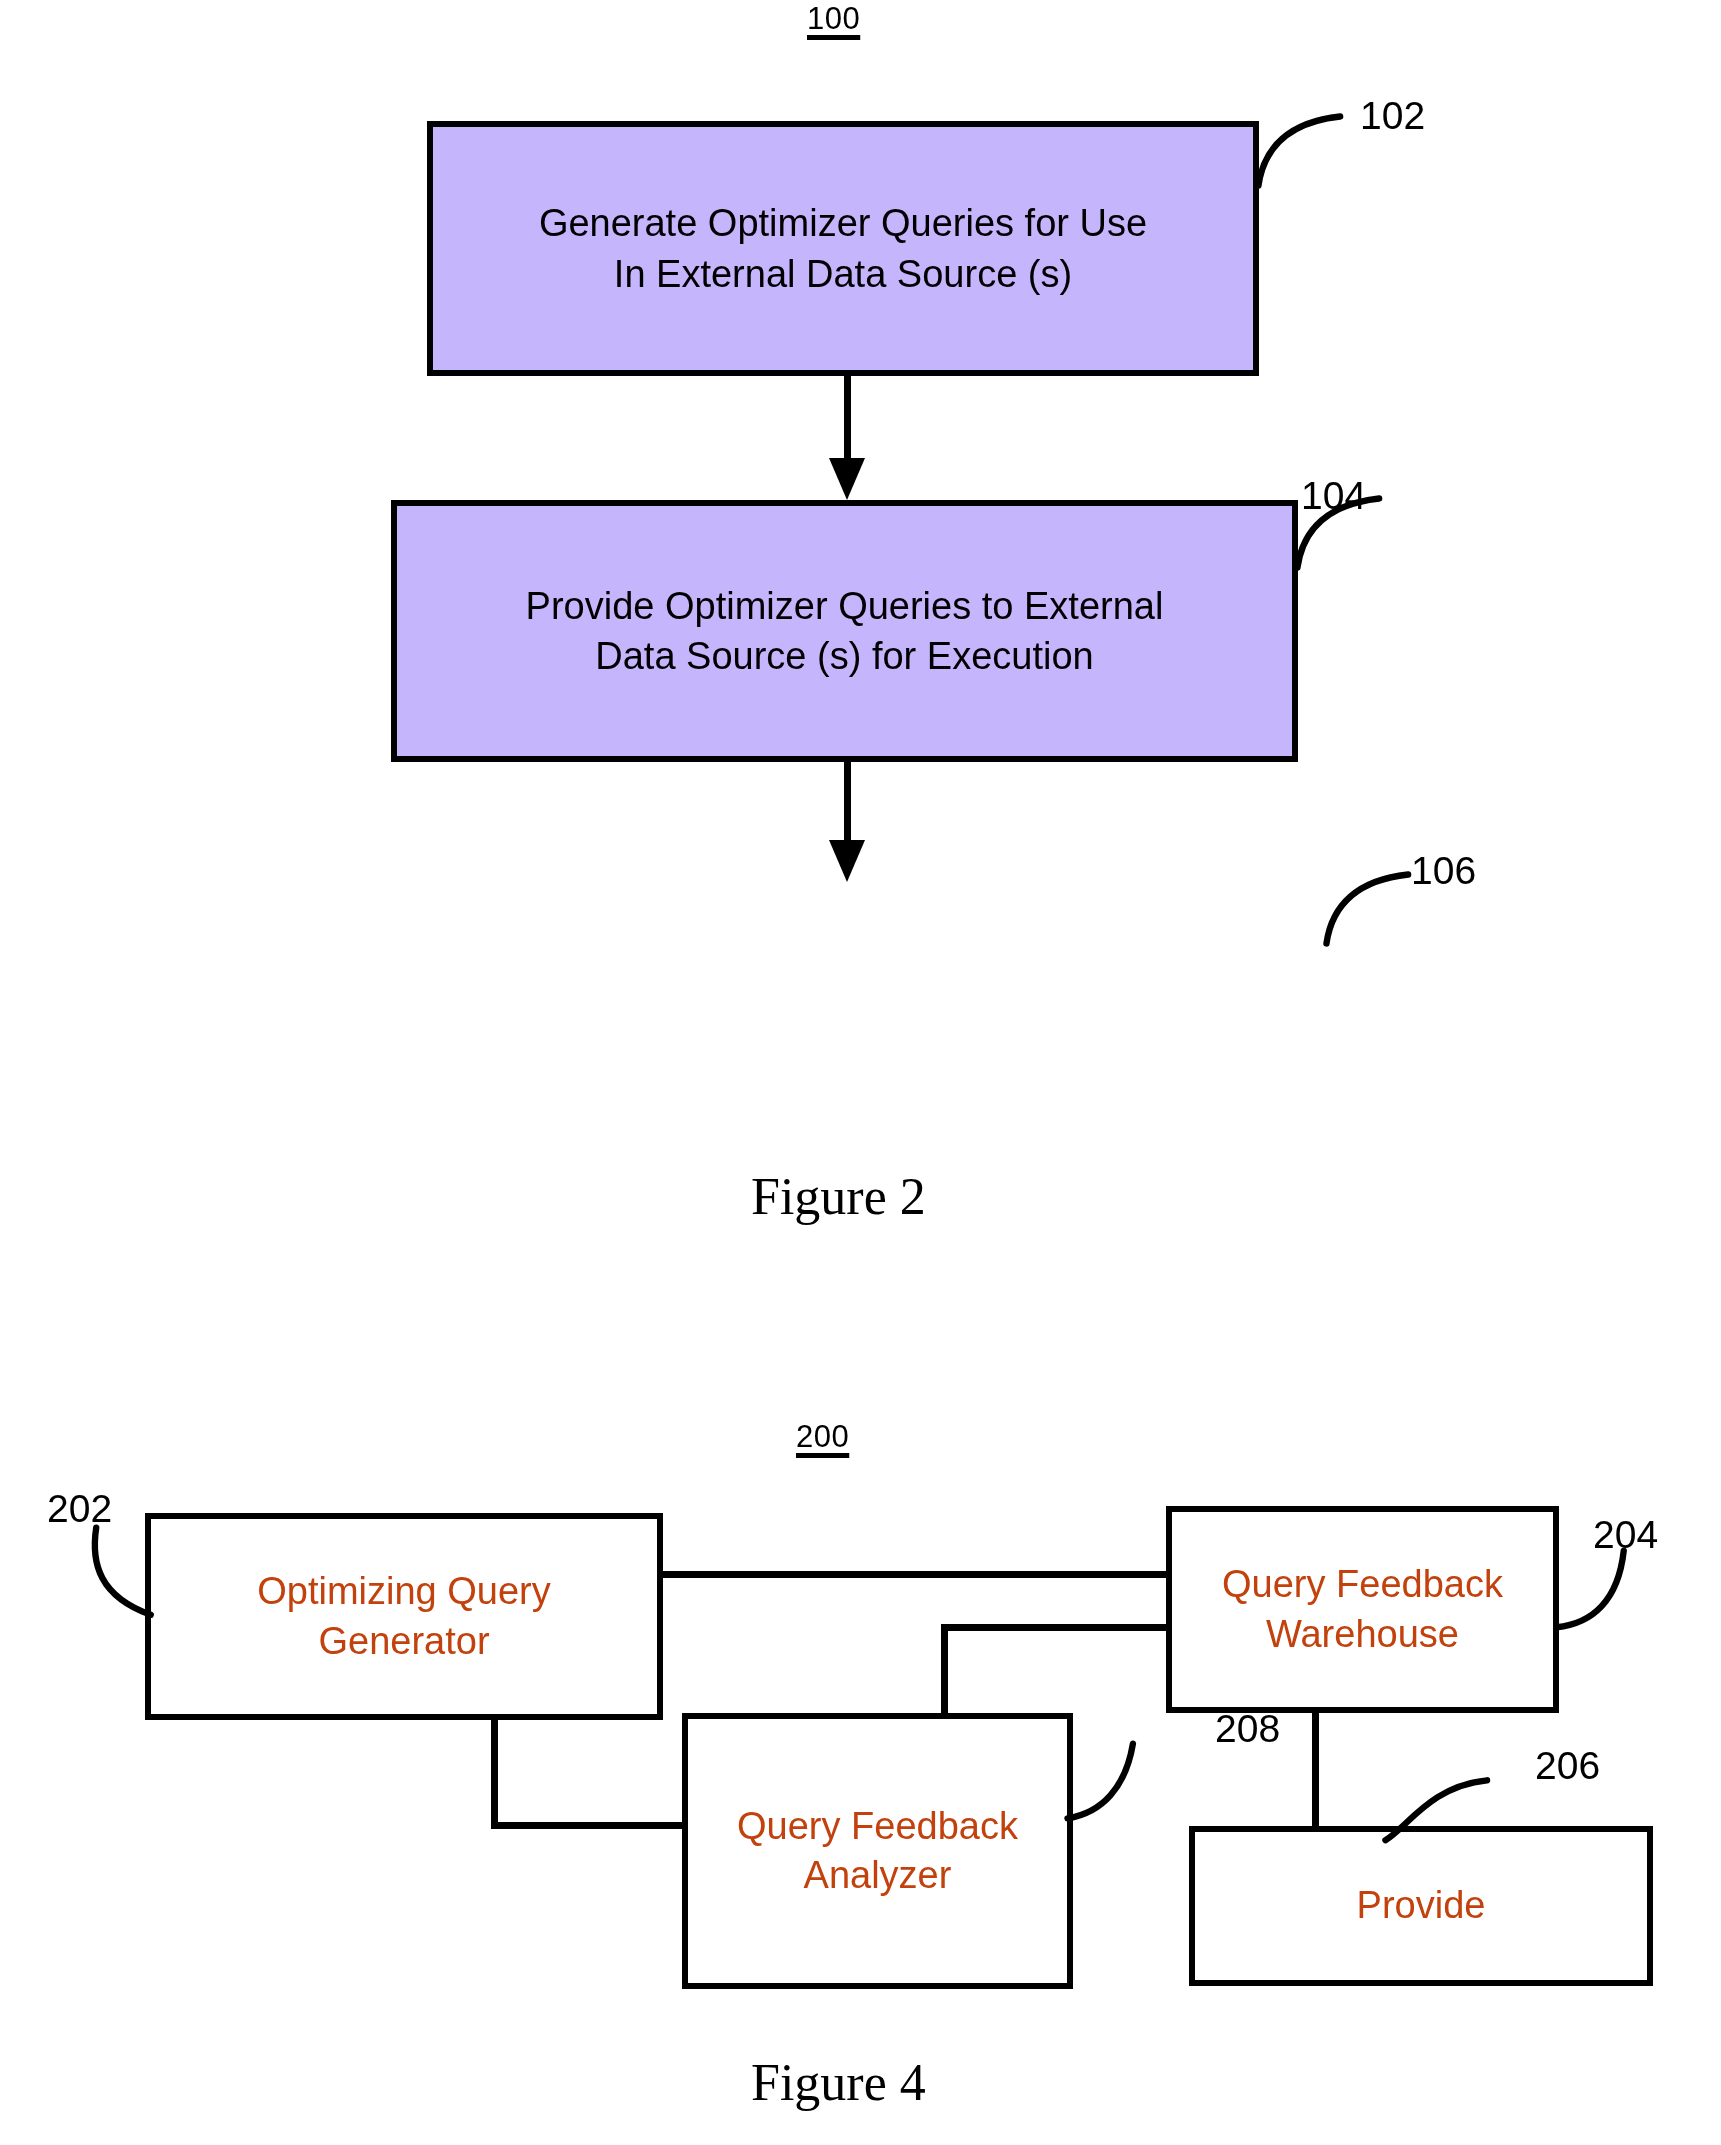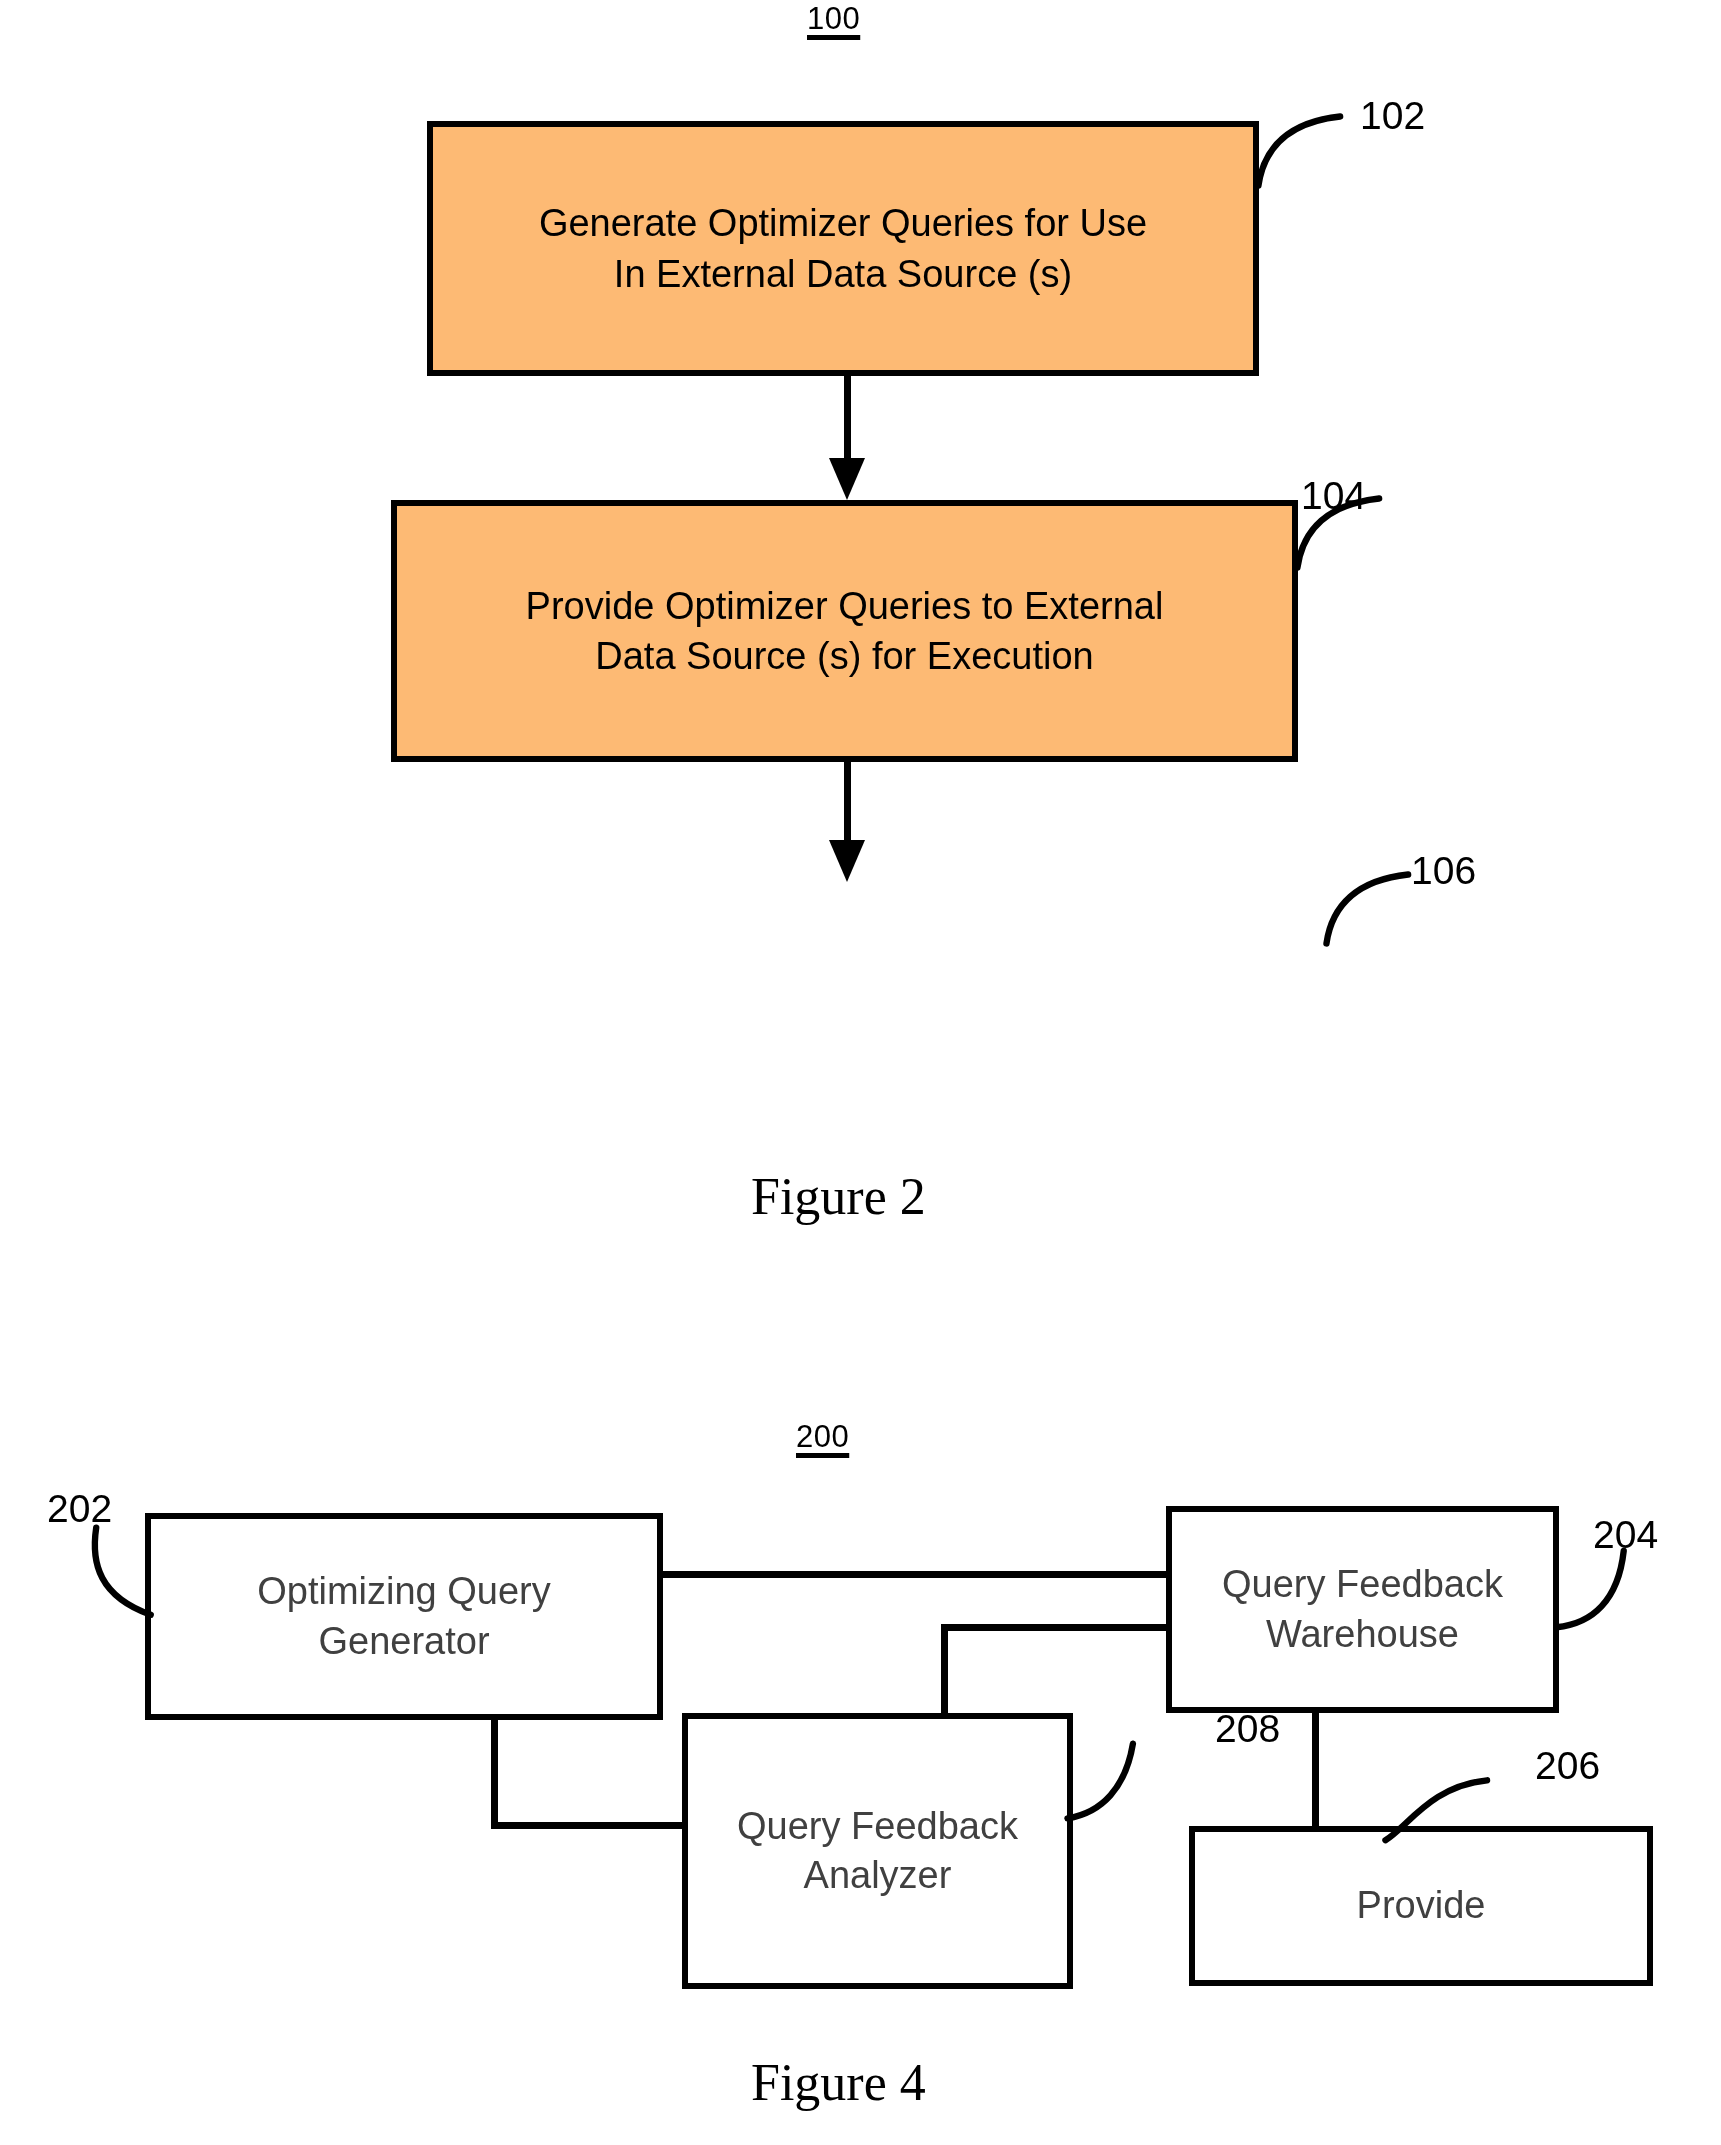--- a/index.html
+++ b/index.html
@@ -52,21 +52,21 @@
     line-height: 1;
     white-space: nowrap;
     color: #000;
   }
 
   
   .proc-box {
     position: absolute;
     box-sizing: border-box;
     border: 6.4px solid #000;
-    background: #fdba74;
+    background: #c4b5fd;
     display: flex;
     align-items: center;
     justify-content: center;
     text-align: center;
   }
   .proc-box .box-text {
     font-size: 38px;
     line-height: 1.32;
     padding: 0 12.7px;
     white-space: pre-line;
@@ -83,21 +83,21 @@
     align-items: center;
     justify-content: center;
     text-align: center;
     z-index: 3;
   }
   .comp-box .box-text {
     font-size: 38px;
     line-height: 1.3;
     padding: 0 9px;
     white-space: pre-line;
-    color: #404040;
+    color: #c2410c;
   }
 
   
   .conn {
     position: absolute;
     background: #000;
     z-index: 1;
   }
 
   .arrow-wrap { position: absolute; z-index: 2; }

